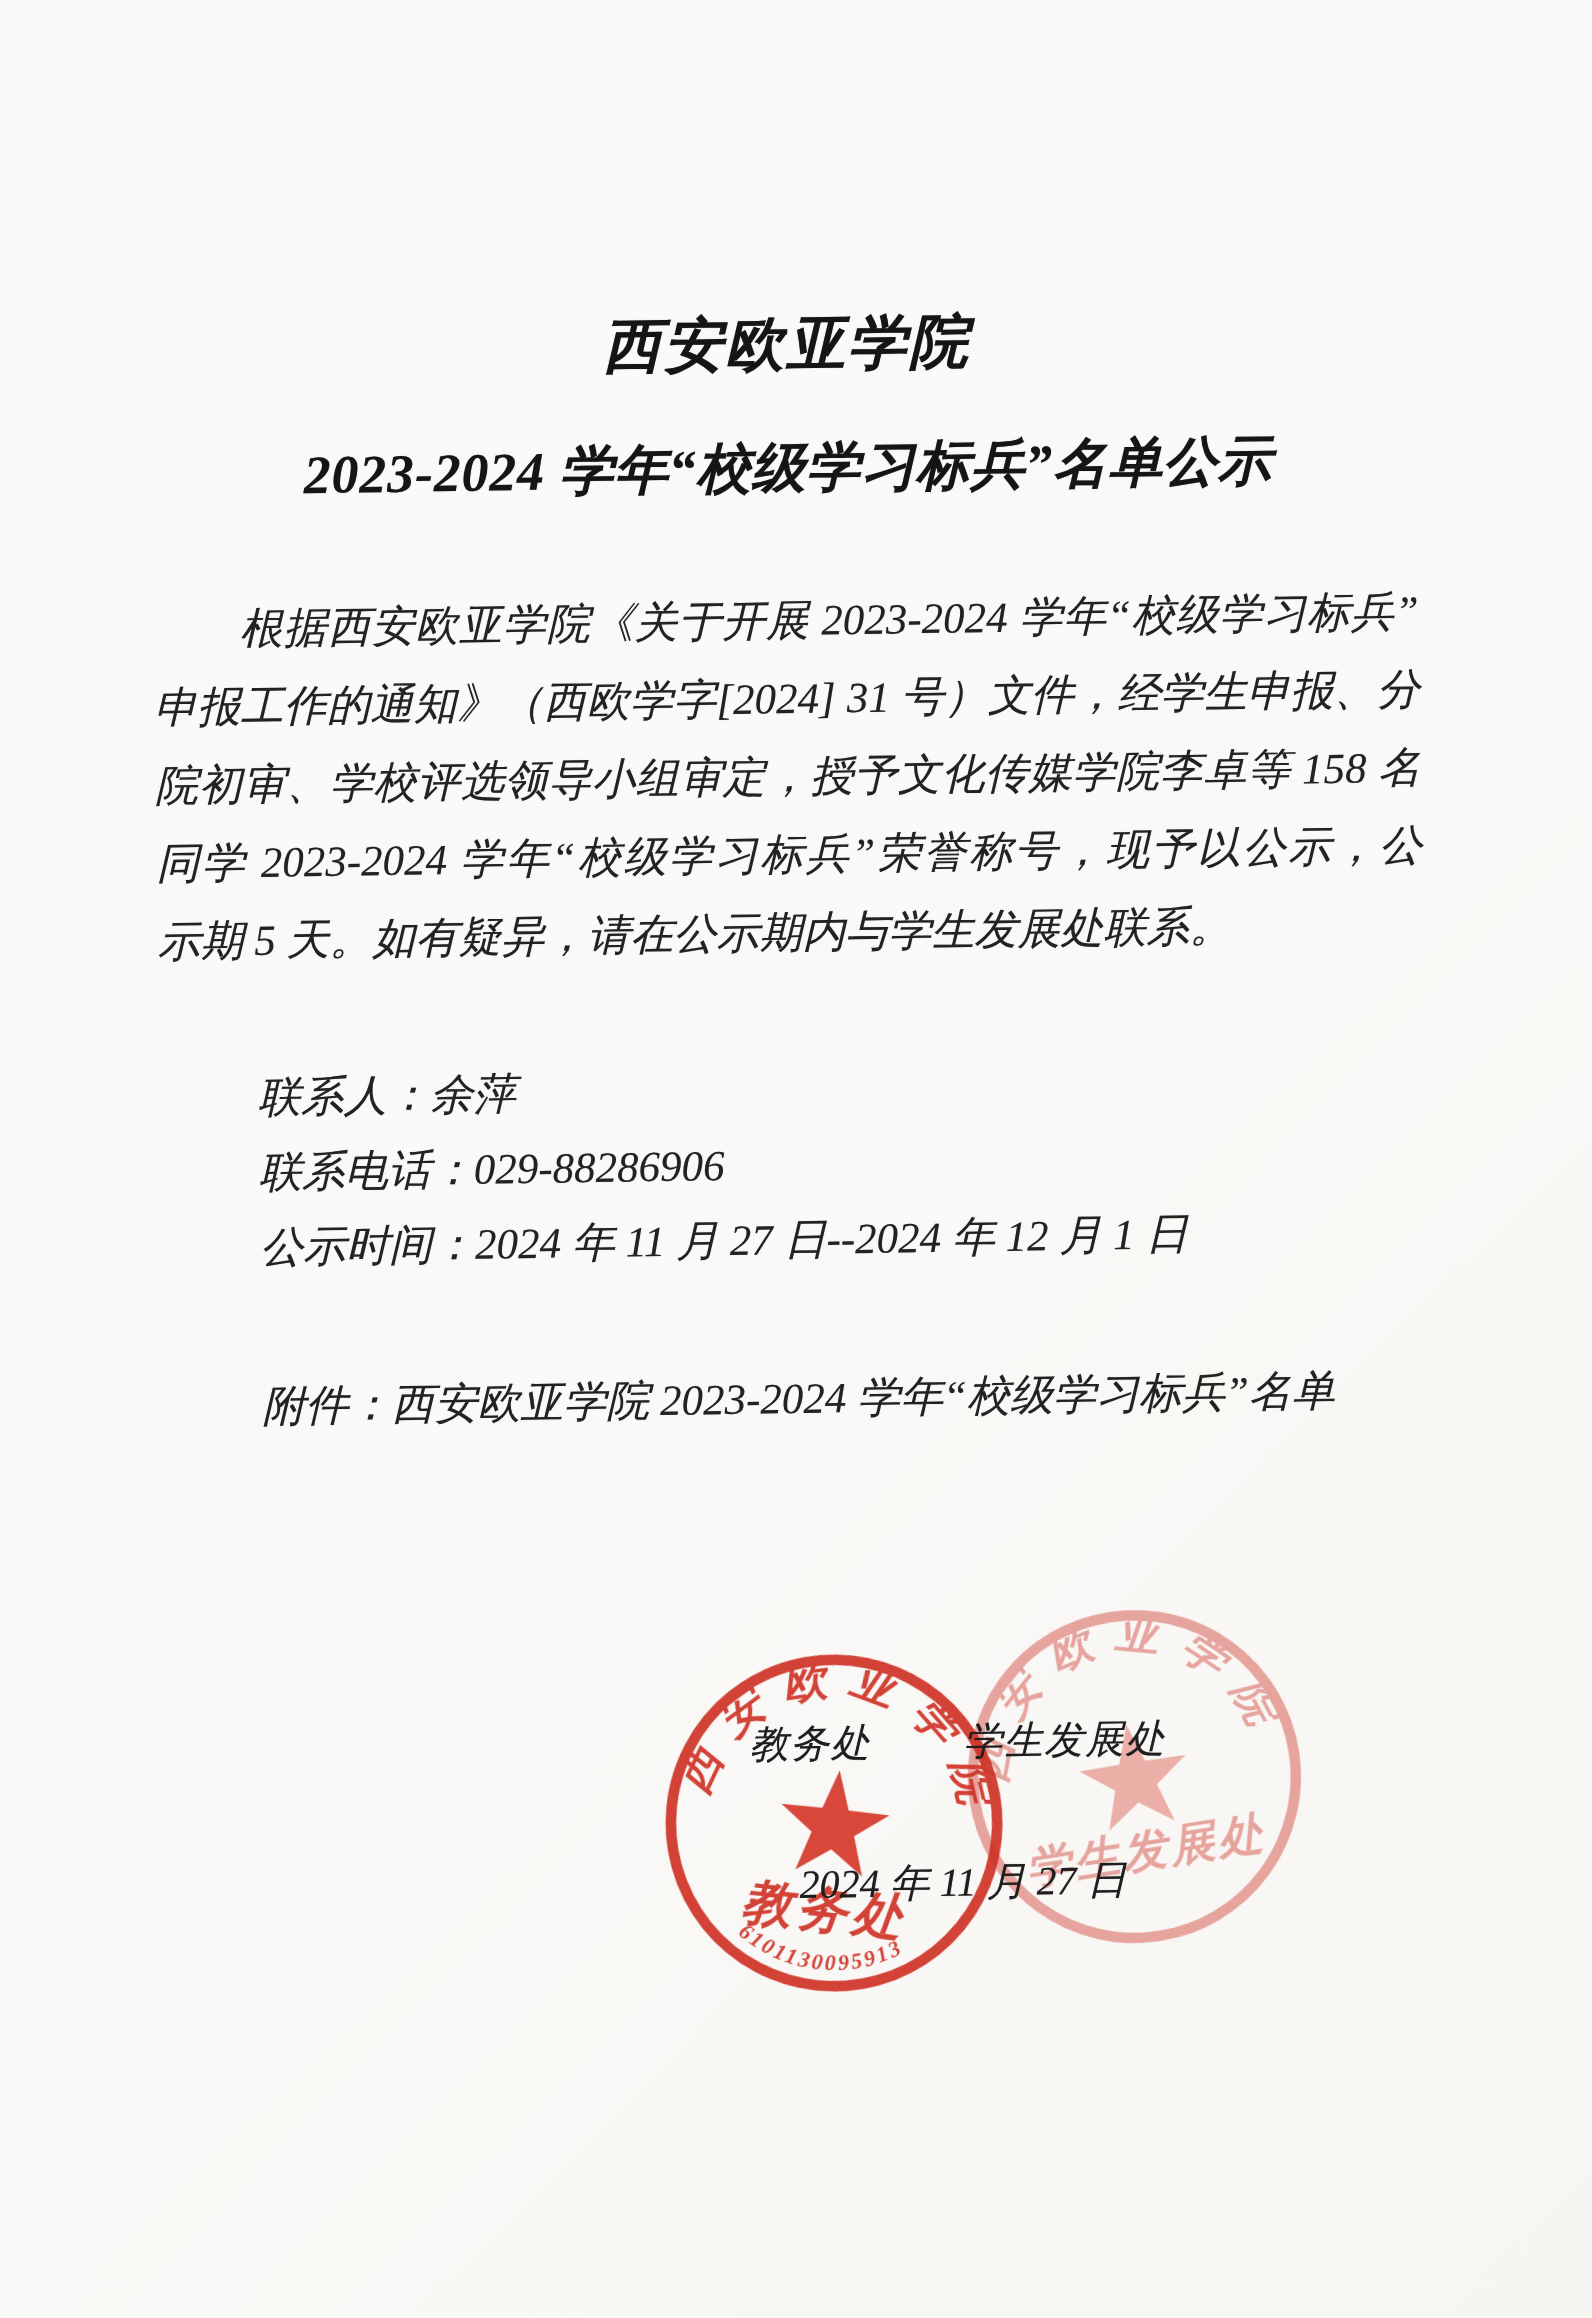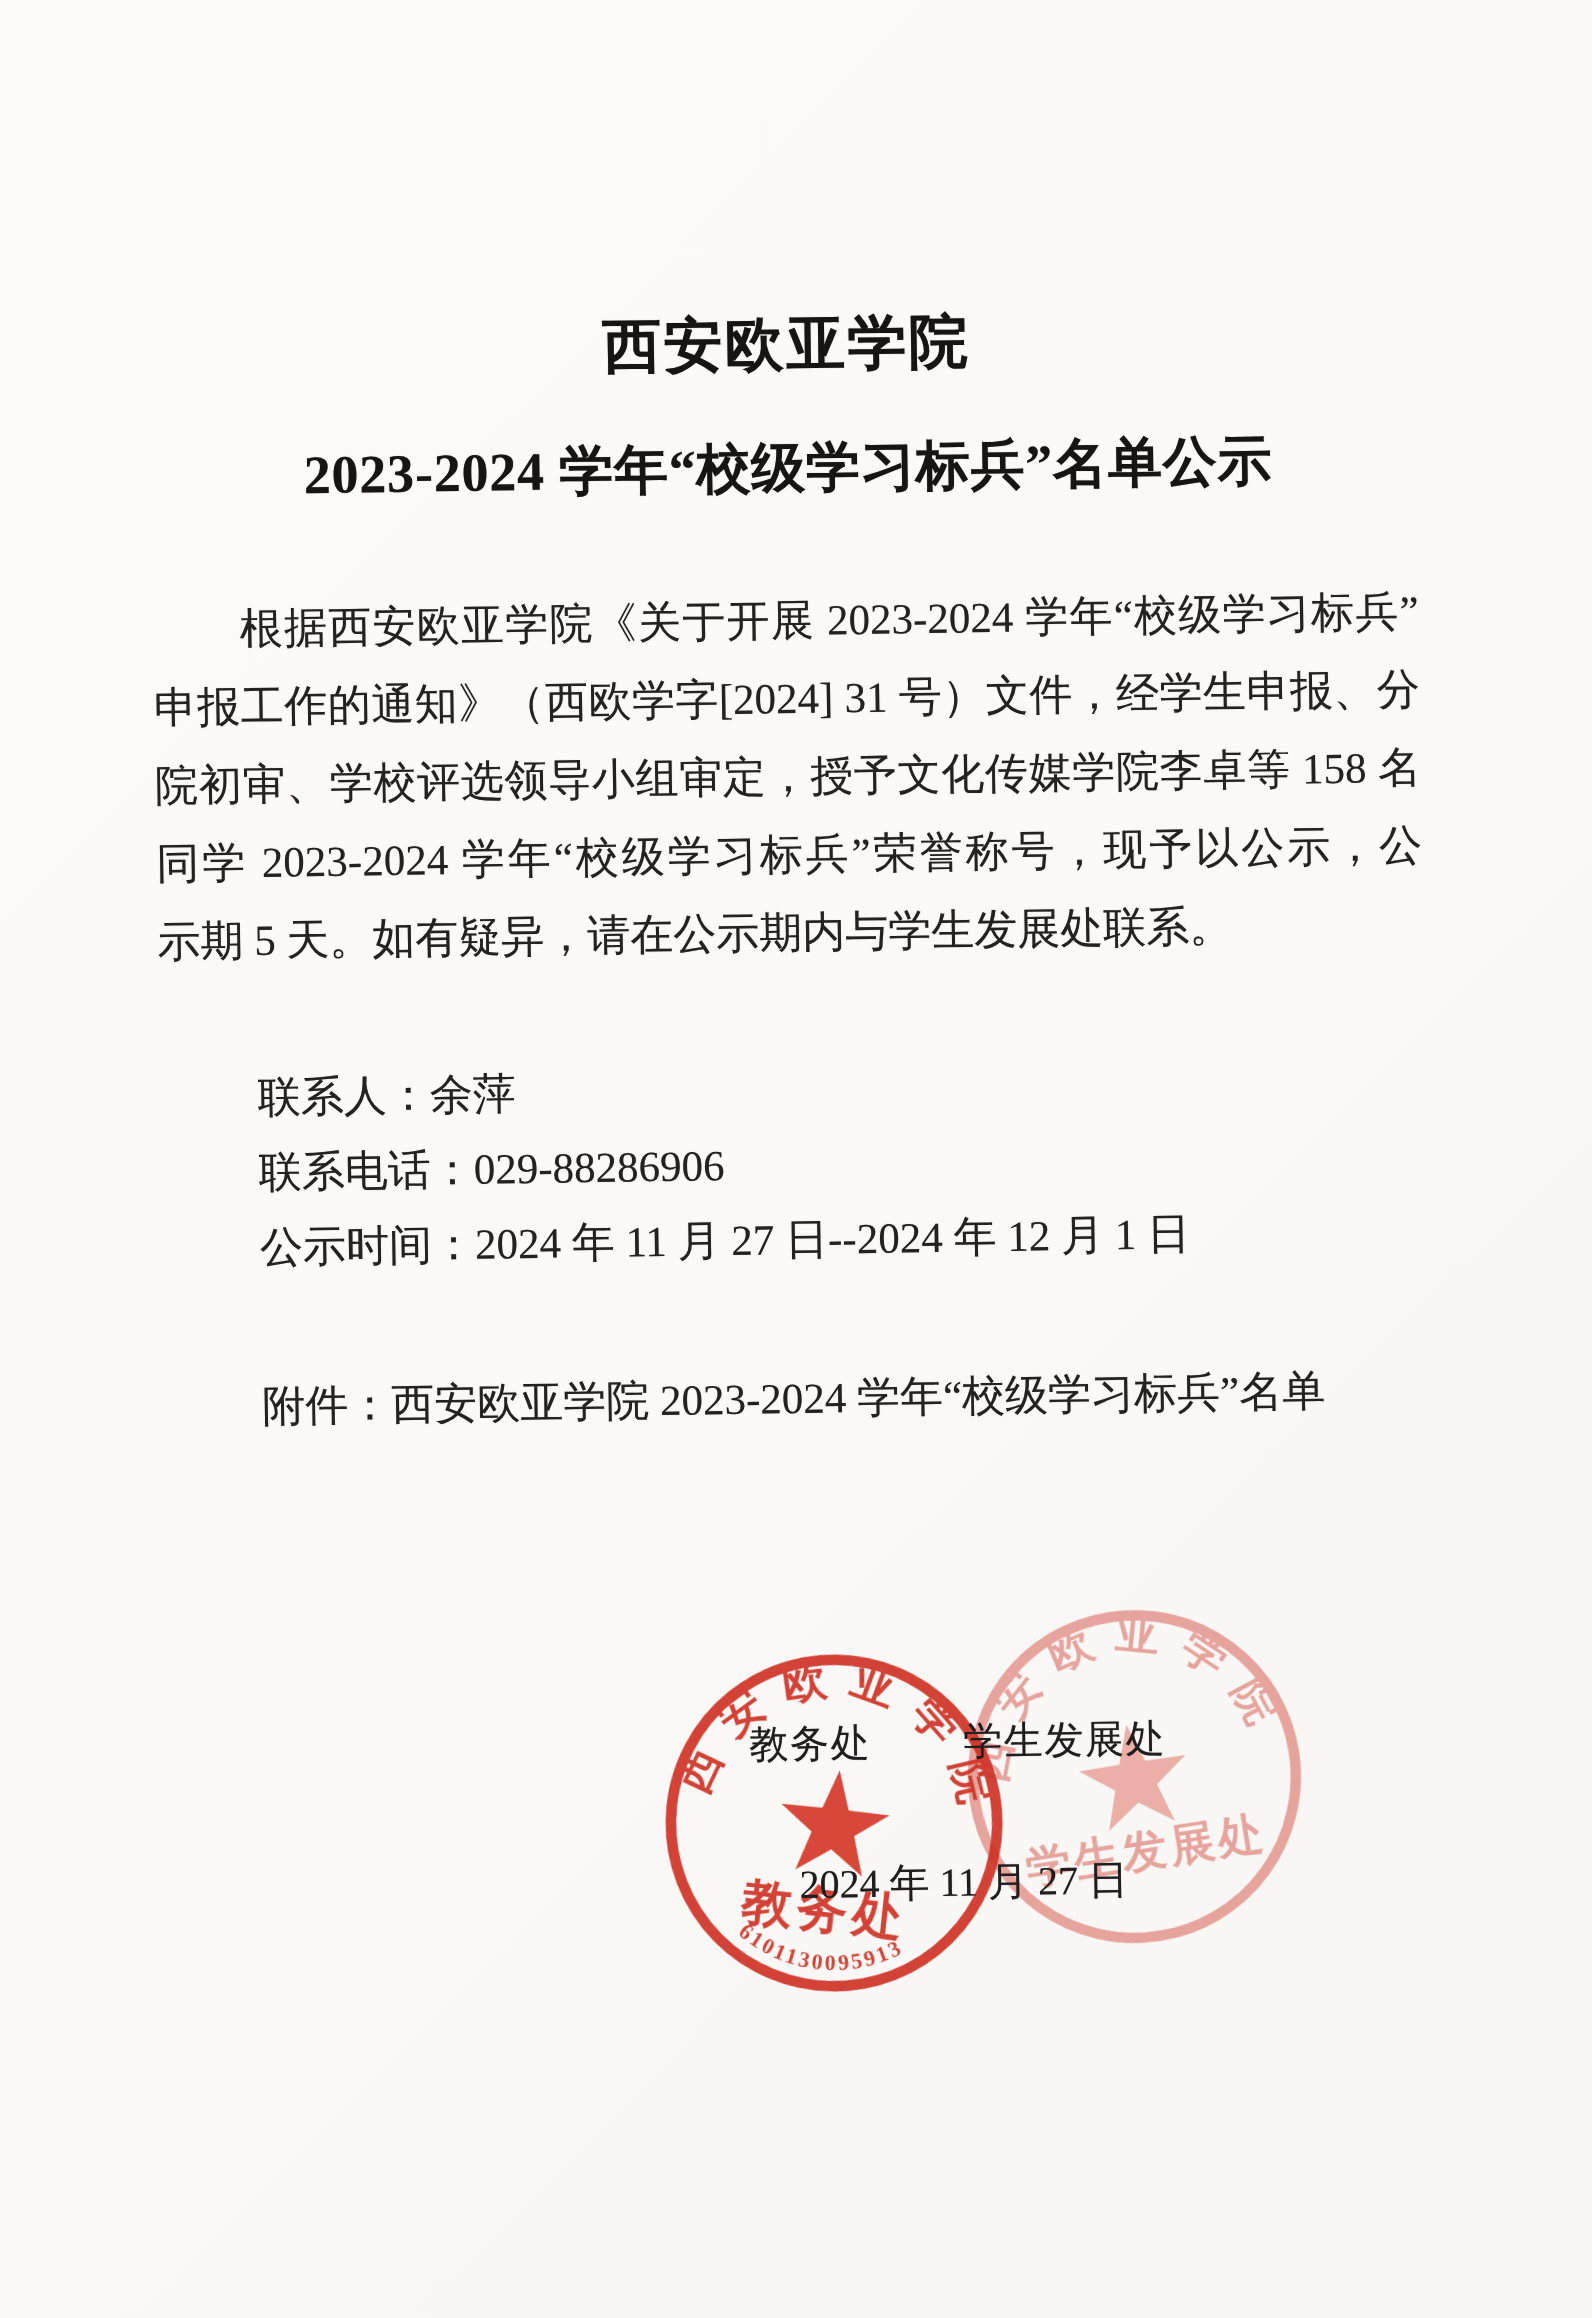--- a/index.html
+++ b/index.html
@@ -5,20 +5,21 @@
   html,body{margin:0;padding:0;}
   body{
     width:1593px;height:2319px;
     background:#f3f2ef;
     font-family:"Liberation Serif","DejaVu Serif",serif;
     position:relative;overflow:hidden;
   }
   .paper{
     position:absolute;inset:0;
     background:linear-gradient(135deg,#fbfaf8 0%,#faf9f7 55%,#f6f5f2 100%);
+    font-style:italic;
   }
   .tilt{
     position:absolute;inset:0;
     transform:rotate(-0.85deg);
     transform-origin:50% 45%;
   }
   .doc-title1{
     position:absolute;top:305px;left:0;width:100%;
     text-align:center;
     font-size:59px;font-weight:bold;color:#171514;

